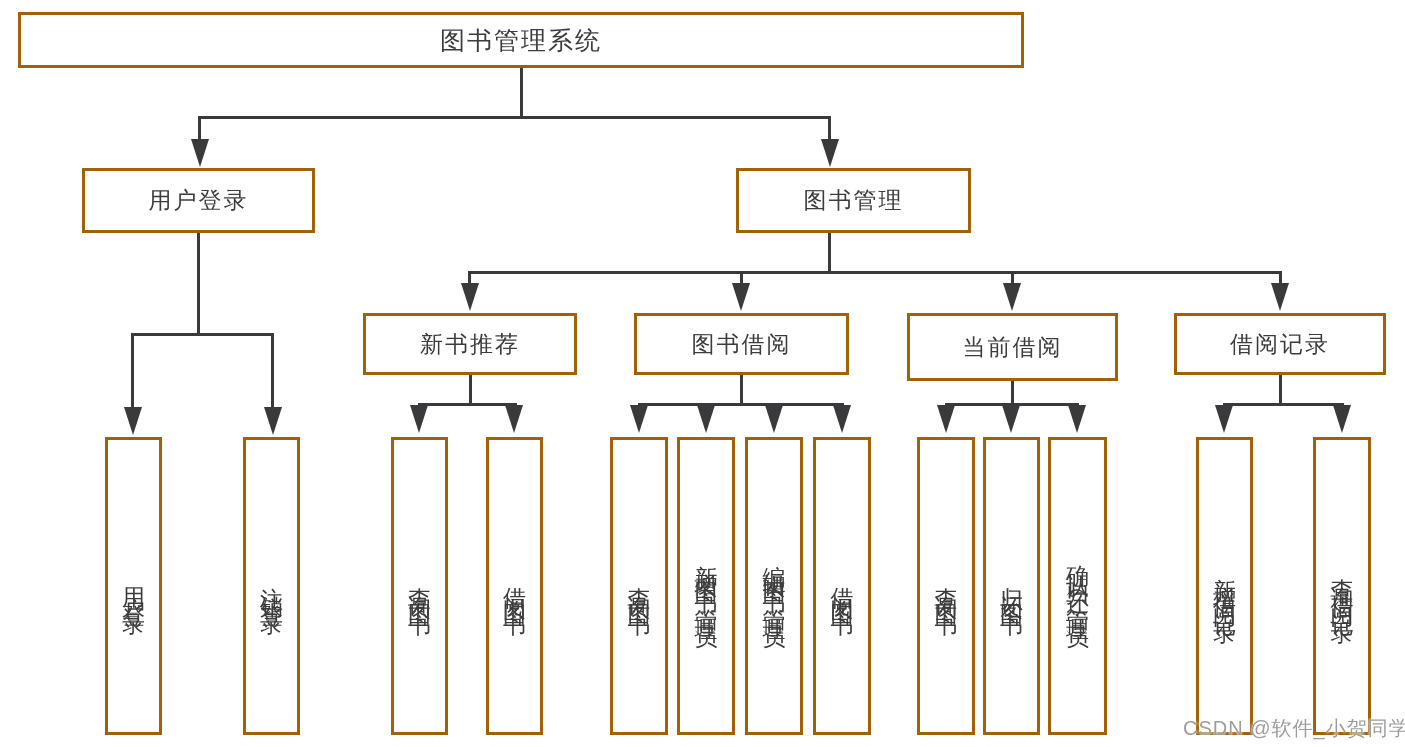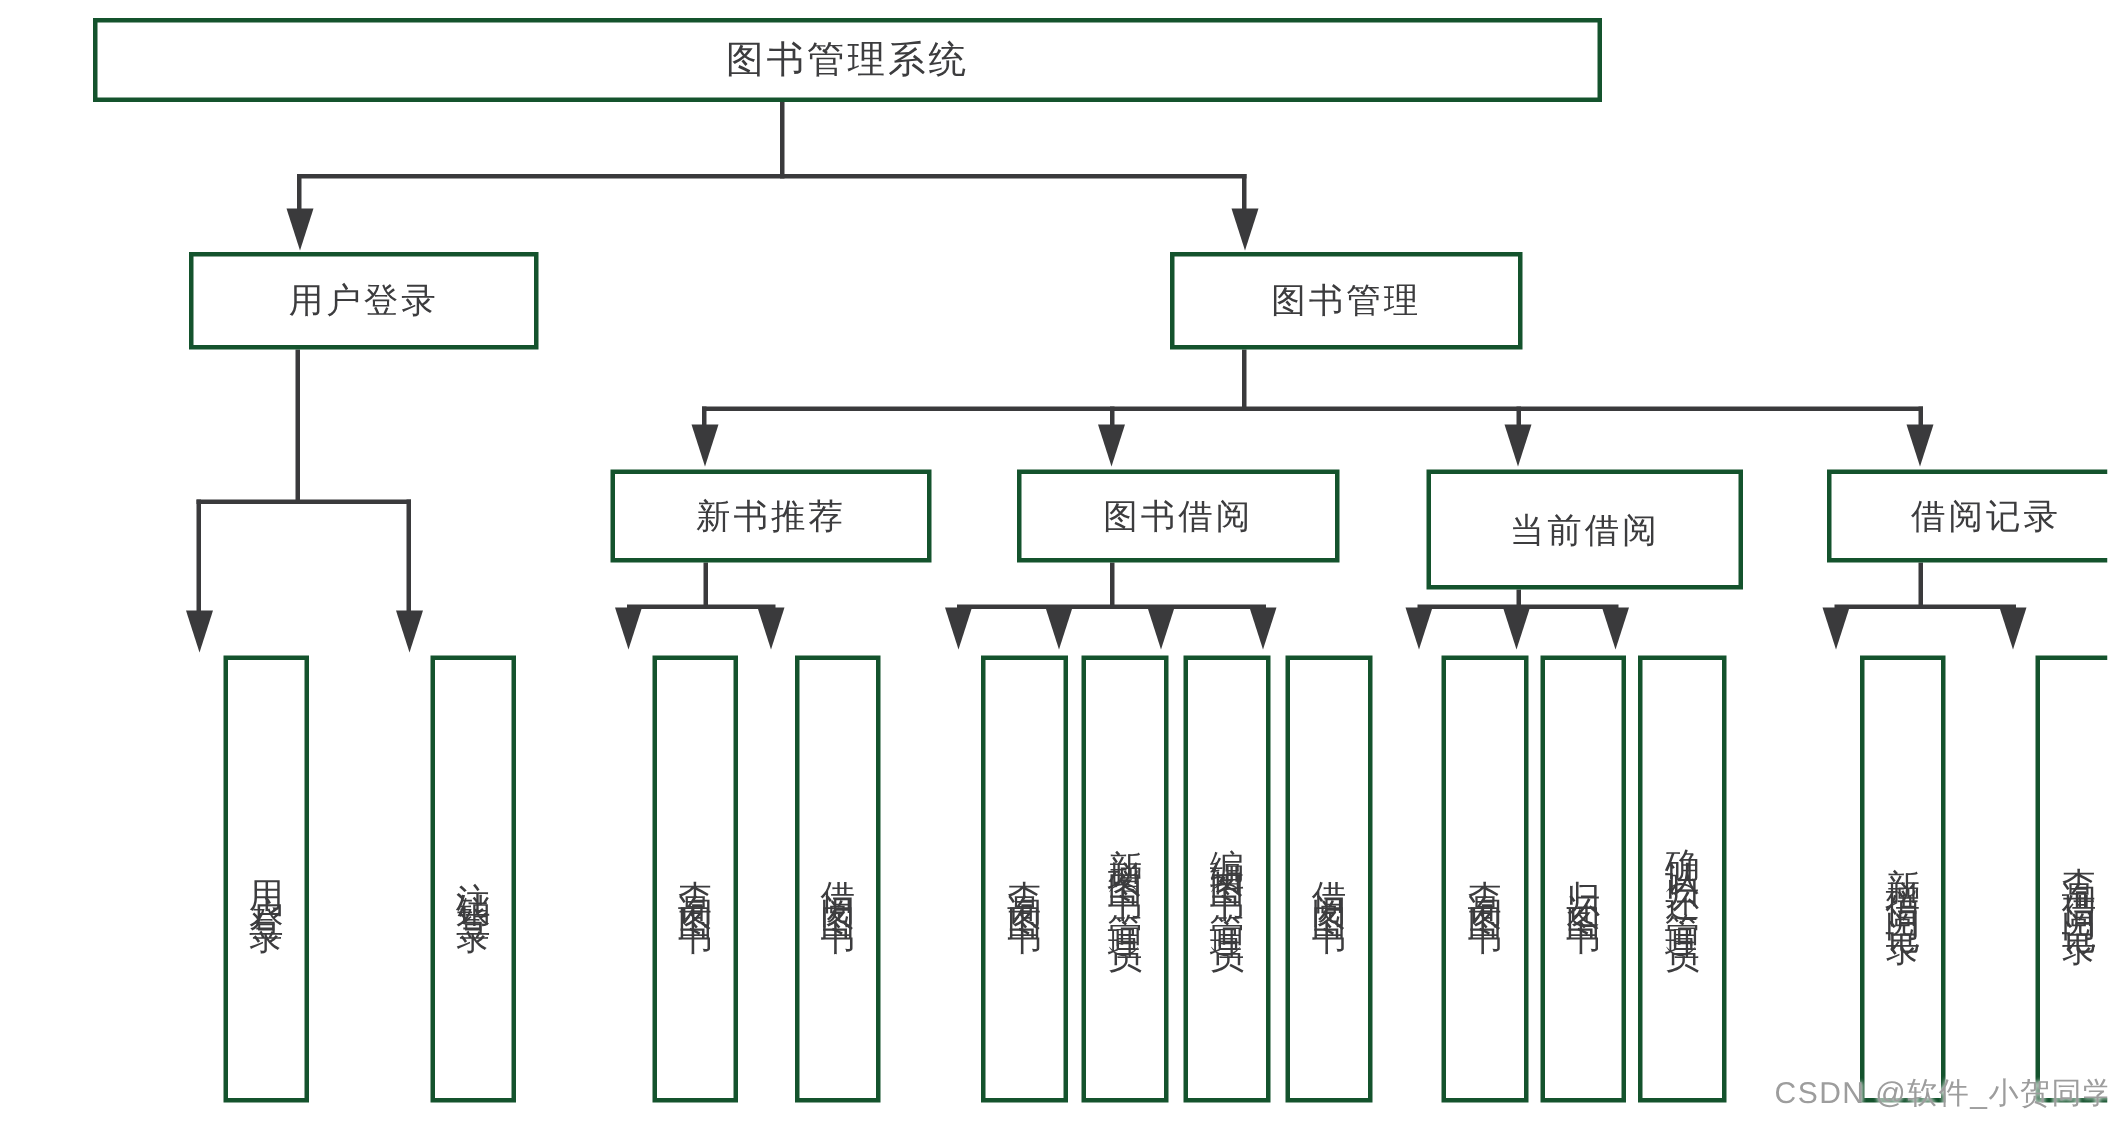--- a/index.html
+++ b/index.html
@@ -2,22 +2,22 @@
 <html><head>
 <meta charset="utf-8">
 <style>
   html,body{margin:0;padding:0;background:#ffffff;}
   .stage{
     position:relative;width:1405px;height:747px;background:#ffffff;overflow:hidden;
     font-family:"Liberation Sans", sans-serif;color:#3c3c3e;
   }
   .box{
     position:absolute;box-sizing:border-box;background:#ffffff;
-    border:3px solid #14532d;display:flex;align-items:center;justify-content:center;
-    font-size:23px;letter-spacing:2px;text-align:center;line-height:1;margin-left:44px;
+    border:3px solid #a16207;display:flex;align-items:center;justify-content:center;
+    font-size:23px;letter-spacing:2px;text-align:center;line-height:1;
   }
   .box.root{font-size:25px;}
   .box.leaf{
     writing-mode:vertical-rl;text-orientation:mixed;
     font-size:23px;letter-spacing:0.38em;
   }
   .line{position:absolute;background:#3a3a3c;}
   .arrow{
     position:absolute;width:0;height:0;
     border-left:9px solid transparent;border-right:9px solid transparent;
@@ -85,21 +85,21 @@
     <div class="arrow" style="left:1333px;top:405px"></div>
   </div>
 
   <div class="box root" style="left:18px;top:12px;width:1006px;height:56px">图书管理系统</div>
 
   <div class="box" style="left:82px;top:168px;width:233px;height:65px">用户登录</div>
   <div class="box" style="left:736px;top:168px;width:235px;height:65px">图书管理</div>
 
   <div class="box" style="left:634px;top:313px;width:215px;height:62px">图书借阅</div>
   <div class="box" style="left:363px;top:313px;width:214px;height:62px">新书推荐</div>
-  <div class="box" style="left:907px;top:313px;width:211px;height:80px">当前借阅</div>
+  <div class="box" style="left:907px;top:313px;width:211px;height:68px">当前借阅</div>
   <div class="box" style="left:1174px;top:313px;width:212px;height:62px">借阅记录</div>
 
   <div class="box leaf" style="left:105px;top:437px;width:57px;height:298px">用户登录</div>
   <div class="box leaf" style="left:243px;top:437px;width:57px;height:298px">注销登录</div>
 
   <div class="box leaf" style="left:391px;top:437px;width:57px;height:298px">查询图书</div>
   <div class="box leaf" style="left:486px;top:437px;width:57px;height:298px">借阅图书</div>
 
   <div class="box leaf" style="left:610px;top:437px;width:58px;height:298px">查询图书</div>
   <div class="box leaf" style="left:677px;top:437px;width:58px;height:298px">新增图书（管理员）</div>

